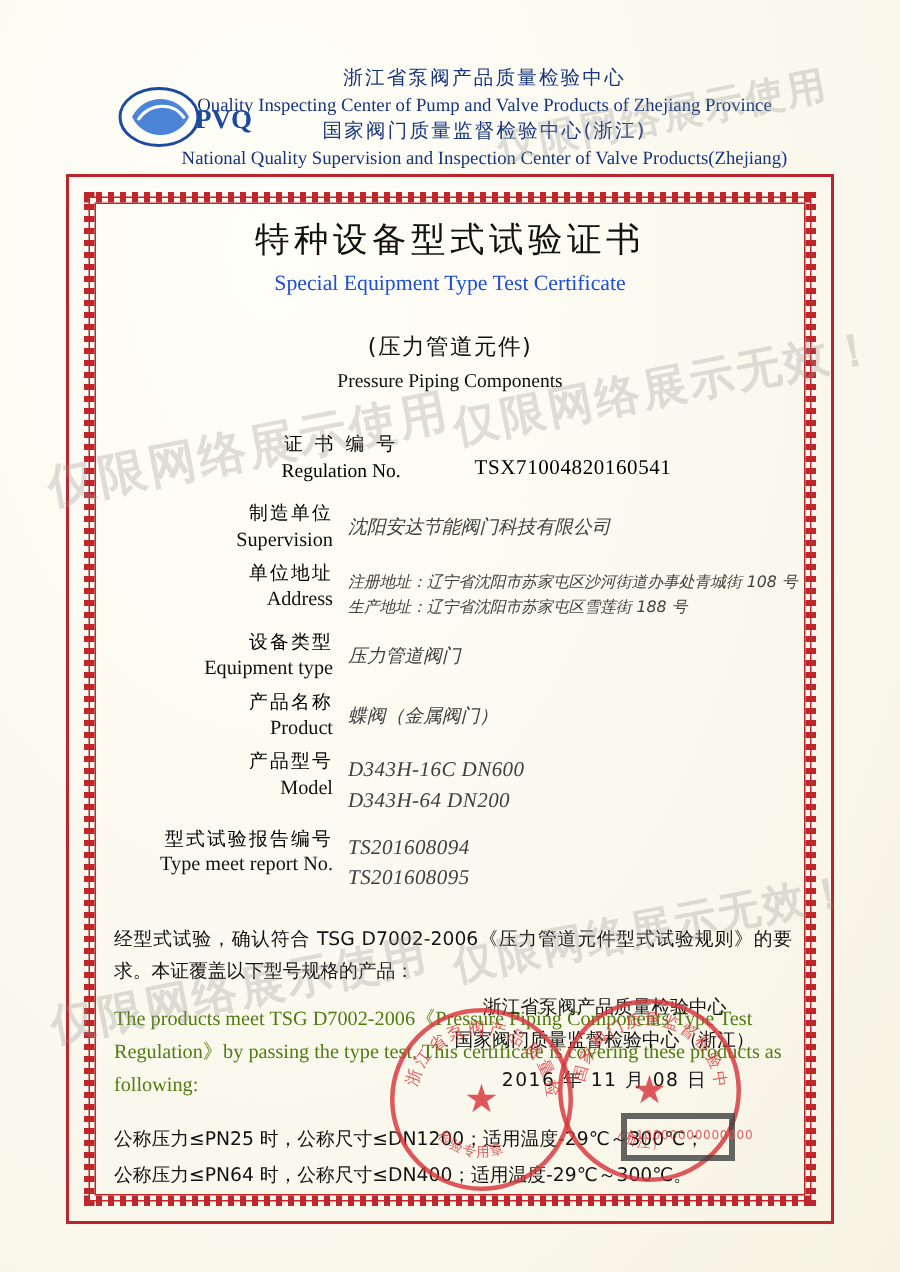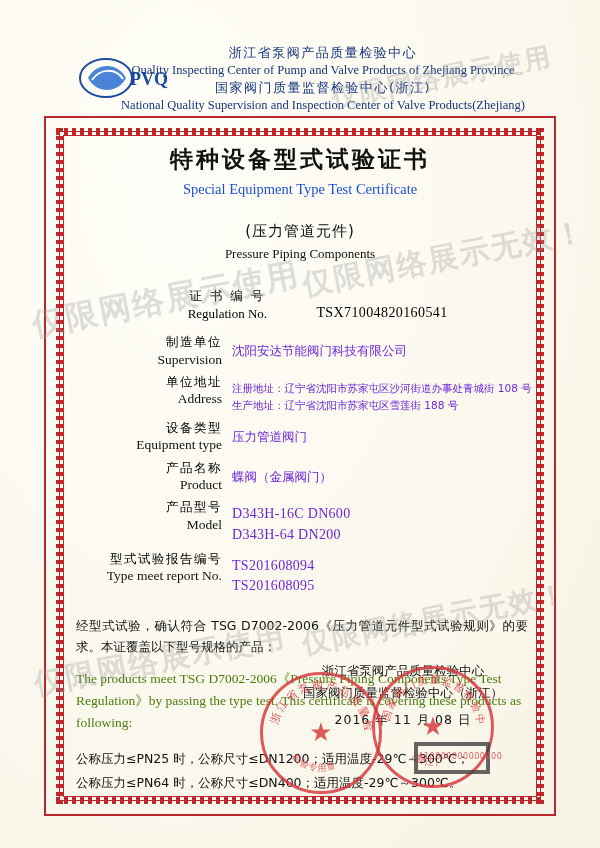--- a/index.html
+++ b/index.html
@@ -110,21 +110,21 @@
   .content {
     position: absolute;
     left: 66px;
     top: 130px;
     width: 468px;
     height: 672px;
   }
   .title-cn {
     text-align: center;
     font-family: "DejaVu Sans", sans-serif;
-    font-weight: bold;
+    font-weight: normal;
     font-size: 23px;
     letter-spacing: 3px;
     color: #111;
     margin-top: 14px;
   }
   .title-en {
     text-align: center;
     font-size: 14.5px;
     color: #1d4ed8;
     margin-top: 6px;
@@ -197,23 +197,24 @@
   }
   .field-label .en {
     display: block;
     font-size: 13.5px;
     color: #111;
   }
   .field-value {
     flex: 1 1 auto;
     font-family: "DejaVu Sans", sans-serif;
     font-size: 12.5px;
-    color: #6d28d9;
+    color: #404040;
     padding-top: 8px;
     line-height: 1.45;
+    font-style: italic;
   }
   .field-value.mono {
     font-family: "Liberation Serif", serif;
     font-size: 14px;
     letter-spacing: 0.3px;
   }
   .field-value .small {
     font-size: 10.5px;
     line-height: 1.6;
     display: block;

